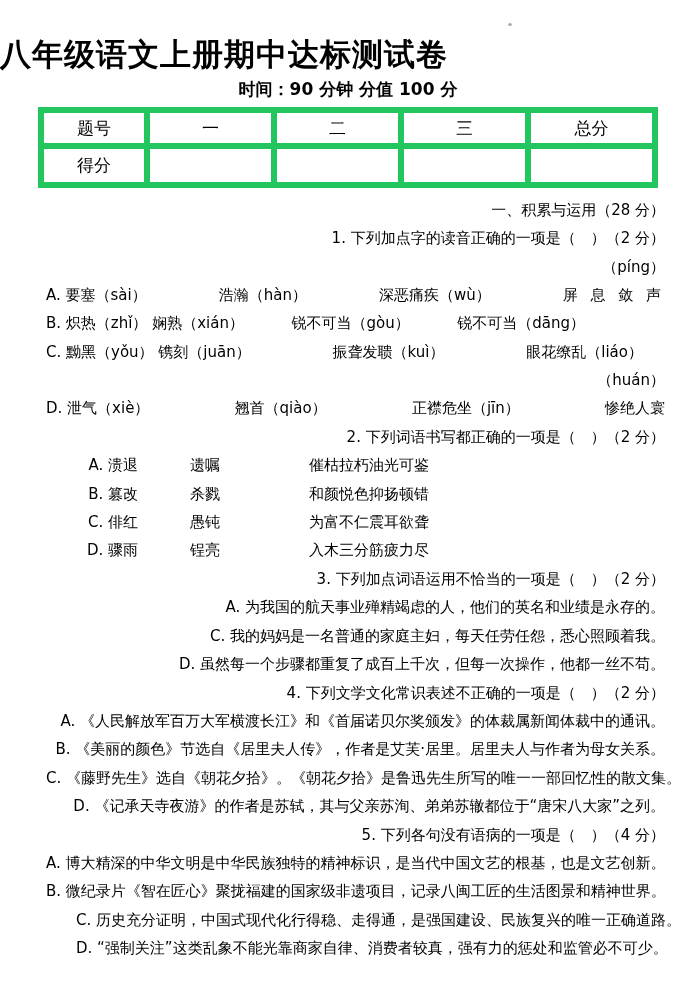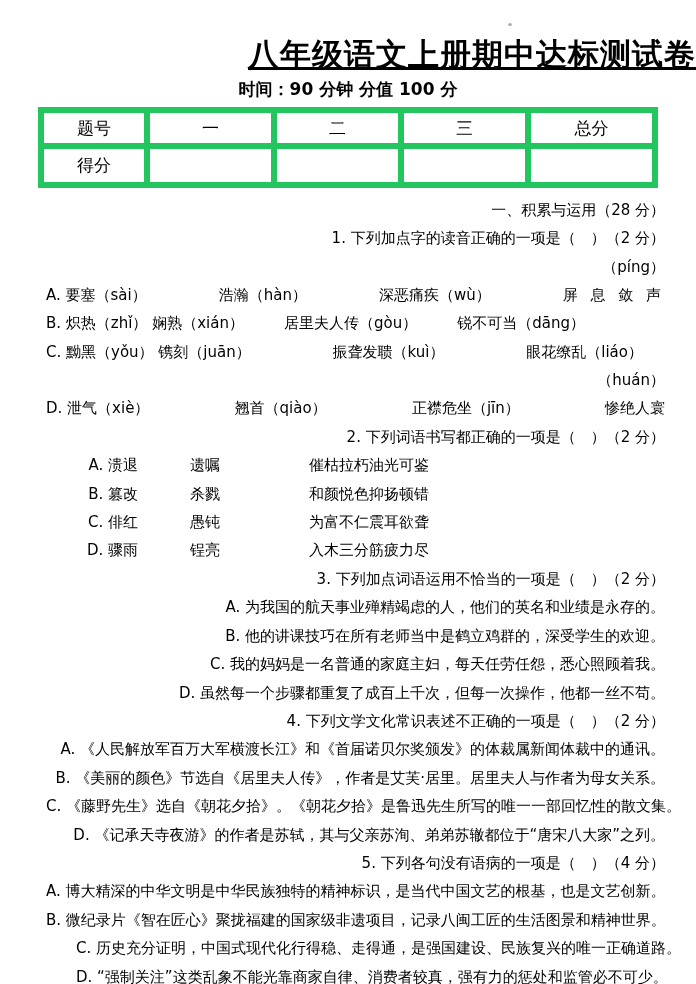--- a/index.html
+++ b/index.html
@@ -12,26 +12,25 @@
     font-family: "DejaVu Sans", sans-serif;
     overflow: hidden;
   }
   .speck {
     position: absolute; left: 508px; top: 23px;
     width: 4px; height: 3px; background: #8a8a8a;
     border-radius: 50%; opacity: .7;
   }
   .title {
     margin: 34px 0 0 0;
-    text-align: right;
+    text-align: left;
     font-size: 31px;
     font-weight: bold;
     letter-spacing: 1px;
     line-height: 40px;
-    text-decoration: underline;
   }
   .subtitle {
     margin-top: 4px;
     text-align: center;
     font-size: 17px;
     font-weight: 600;
     line-height: 22px;
   }
   table.score-table {
     border-collapse: collapse;
@@ -108,21 +107,21 @@
     <div class="line plain">1. 下列加点字的读音正确的一项是（　）（2 分）</div>
     <div class="line plain">（píng）</div>
     <div class="line flexline">
       <span>A. 要塞（sài）</span>
       <span>浩瀚（hàn）</span>
       <span>深恶痛疾（wù）</span>
       <span class="spaced">屏 息 敛 声</span>
     </div>
     <div class="line flexline pad-b">
       <span>B. 炽热（zhǐ） 娴熟（xián）</span>
-      <span>居里夫人传（gòu）</span>
+      <span>锐不可当（gòu）</span>
       <span>锐不可当（dāng）</span>
     </div>
     <div class="line flexline pad-c">
       <span>C. 黝黑（yǒu） 镌刻（juān）</span>
       <span>振聋发聩（kuì）</span>
       <span>眼花缭乱（liáo）</span>
     </div>
     <div class="line plain">（huán）</div>
     <div class="line flexline">
       <span>D. 泄气（xiè）</span>
@@ -152,21 +151,20 @@
     </div>
     <div class="line cols">
       <span class="w1">D. 骤雨</span>
       <span class="w2">锃亮</span>
       <span class="w3">入木三分</span>
       <span>筋疲力尽</span>
     </div>
 
     <div class="line plain">3. 下列加点词语运用不恰当的一项是（　）（2 分）</div>
     <div class="line plain">A. 为我国的航天事业殚精竭虑的人，他们的英名和业绩是永存的。</div>
-    <div class="line plain">B. 他的讲课技巧在所有老师当中是鹤立鸡群的，深受学生的欢迎。</div>
     <div class="line plain">C. 我的妈妈是一名普通的家庭主妇，每天任劳任怨，悉心照顾着我。</div>
     <div class="line plain">D. 虽然每一个步骤都重复了成百上千次，但每一次操作，他都一丝不苟。</div>
 
     <div class="line plain">4. 下列文学文化常识表述不正确的一项是（　）（2 分）</div>
     <div class="line plain">A. 《人民解放军百万大军横渡长江》和《首届诺贝尔奖颁发》的体裁属新闻体裁中的通讯。</div>
     <div class="line plain">B. 《美丽的颜色》节选自《居里夫人传》，作者是艾芙·居里。居里夫人与作者为母女关系。</div>
     <div class="line plain">C. 《藤野先生》选自《朝花夕拾》。《朝花夕拾》是鲁迅先生所写的唯一一部回忆性的散文集。</div>
     <div class="line plain">D. 《记承天寺夜游》的作者是苏轼，其与父亲苏洵、弟弟苏辙都位于“唐宋八大家”之列。</div>
 
     <div class="line plain">5. 下列各句没有语病的一项是（　）（4 分）</div>

